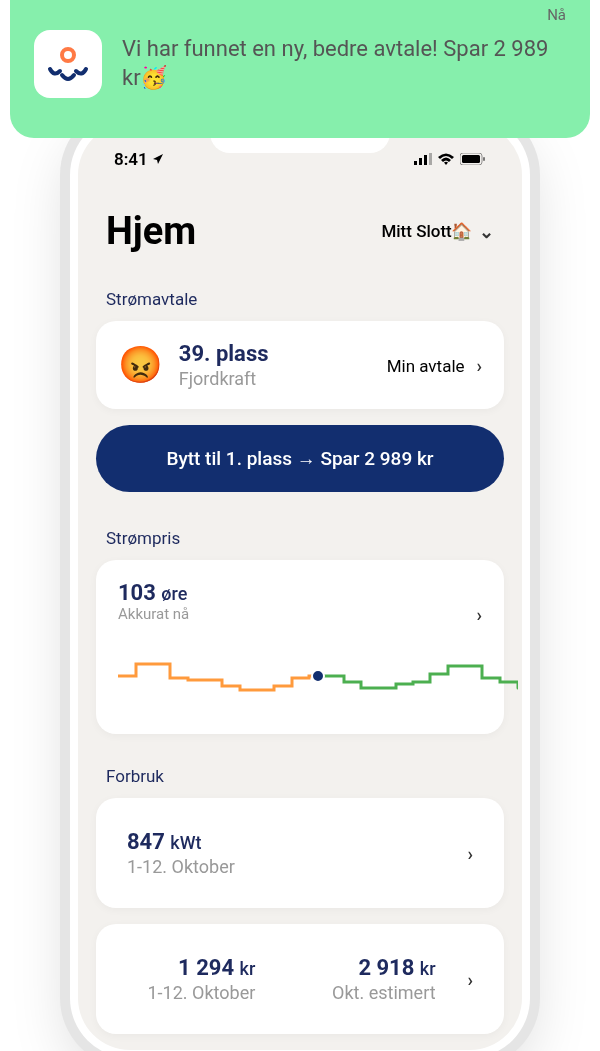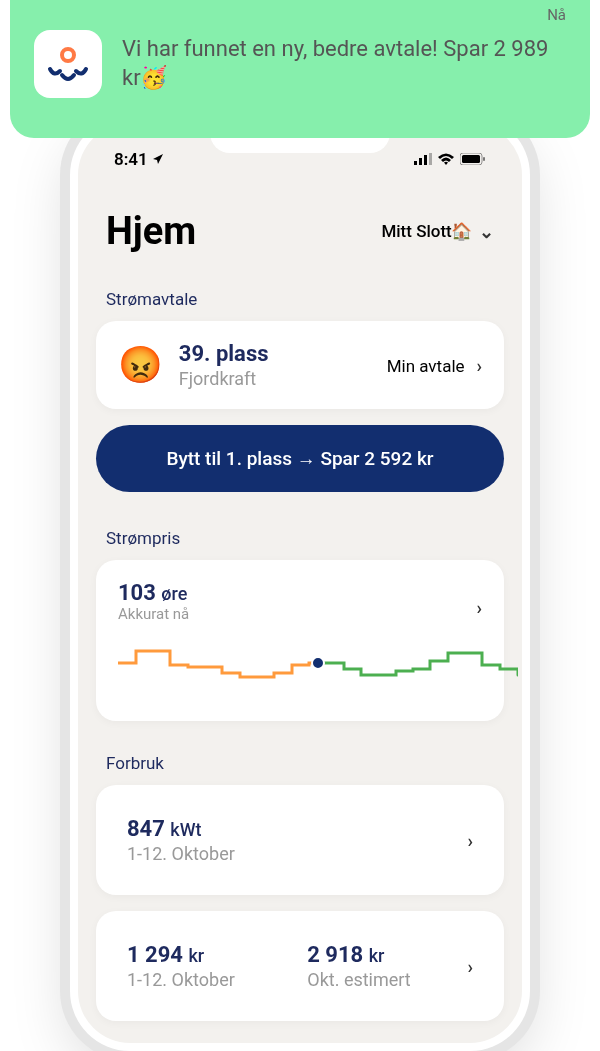--- a/index.html
+++ b/index.html
@@ -198,21 +198,21 @@
       font-weight: 700;
       color: #1e2a5e;
     }
     .price-unit {
       font-size: 18px;
       font-weight: 500;
     }
     .price-label {
       font-size: 15px;
       color: #999;
-      margin-bottom: 12px;
+      margin-bottom: 25px;
     }
     .sparkline {
       margin-top: 8px;
     }
     
     
     .consumption-card {
       background: #fff;
       margin: 0 18px 16px 18px;
       border-radius: 20px;
@@ -222,20 +222,21 @@
       justify-content: space-between;
       align-items: center;
       gap: 32px;
     }
     .split-card {
       display: flex;
       align-items: center;
     }
     .split-left, .split-right {
       flex: 1;
+      text-align: right;
     }
     .split-right {
       padding-left: 20px;
     }
     
     .chevron {
       color: #333;
       font-size: 18px;
       font-weight: 600;
     }
@@ -311,21 +312,21 @@
           <div class="card-title">39. plass</div>
           <div class="card-subtitle">Fjordkraft</div>
         </div>
       </div>
       <div class="card-action">
         <span>Min avtale</span>
         <span class="chevron">›</span>
       </div>
     </div>
 
-    <div class="primary-button">Bytt til 1. plass → Spar 2 592 kr</div>
+    <div class="primary-button">Bytt til 1. plass → Spar 2 989 kr</div>
 
     <div class="section-label">Strømpris</div>
 
     <div class="price-card">
       <div class="price-card-header">
         <div>
           <div class="price-value">
             <span>103</span>
             <span class="price-unit">øre</span>
           </div>

